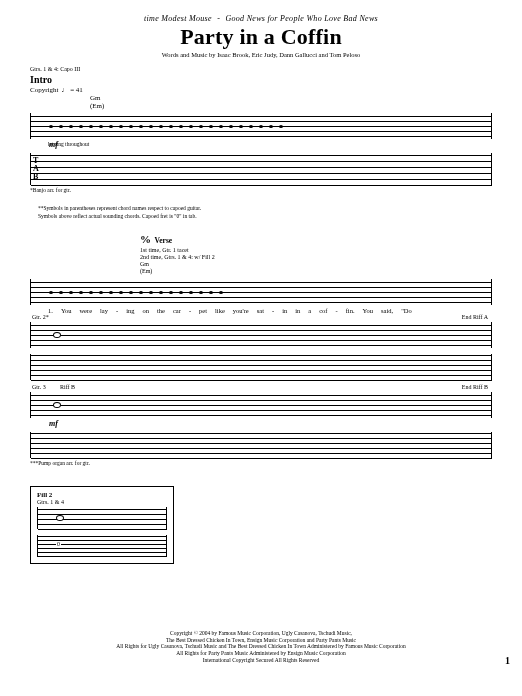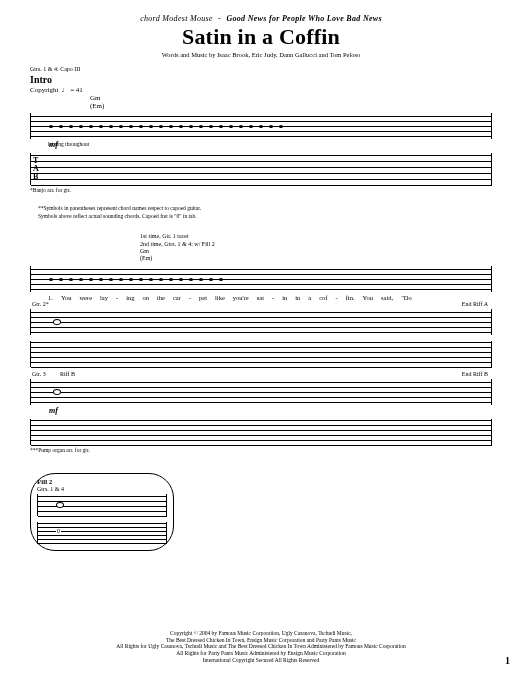--- a/index.html
+++ b/index.html
@@ -22,21 +22,21 @@
     text-align: center;
     margin-bottom: 8px;
   }
   .album-line {
     font-size: 8px;
     font-style: italic;
     letter-spacing: 0.3px;
   }
   .album-line .artist { }
   .album-line .dash { font-style: normal; margin: 0 3px; }
-  .album-line .album { font-weight: bold; font-style: italic; }
+  .album-line .album { font-weight: normal; font-style: italic; }
   .title {
     font-size: 22px;
     font-weight: bold;
     margin: 1px 0 1px 0;
     letter-spacing: 0.2px;
   }
   .credits {
     font-size: 6.5px;
   }
   .capo-note {
@@ -170,21 +170,20 @@
     position: absolute;
     left: 2px;
     top: -8px;
   }
   .small-system {
     margin-top: 8px;
   }
   .end-block {
     margin-top: 20px;
     width: 130px;
-    border-radius: 25px;
   }
   .end-block .chord-top {
     font-size: 7px;
     margin-left: 30px;
   }
   .footer {
     position: absolute;
     bottom: 8px;
     left: 30px;
     right: 30px;
@@ -213,26 +212,26 @@
     background:#fff;
   }
 </style>
 </head>
 <body>
 
 <div class="page">
 
   <div class="header">
     <div class="album-line">
-      <span>chord</span>
+      <span>time</span>
       <span class="artist">Modest Mouse</span>
       <span class="dash">-</span>
       <span class="album">Good News for People Who Love Bad News</span>
     </div>
-    <div class="title">Satin in a Coffin</div>
+    <div class="title">Party in a Coffin</div>
     <div class="credits">Words and Music by Isaac Brook, Eric Judy, Dann Gallucci and Tom Peloso</div>
   </div>
 
   <div>
     <div class="capo-note">Gtrs. 1 &amp; 4: Capo III</div>
     <div class="section-label">Intro</div>
     <div class="tempo-row">
       <span>Copyright</span>
       <span>♩ = 41</span>
     </div>
@@ -294,20 +293,24 @@
         </div>
       </div>
       <div class="tiny-note">*Banjo arr. for gtr.</div>
       <div class="tiny-note-indent">**Symbols in parentheses represent chord names respect to capoed guitar.</div>
       <div class="tiny-note" style="margin-left:8px">Symbols above reflect actual sounding chords. Capoed fret is "0" in tab.</div>
     </div>
   </div>
 
   <div class="verse-block">
     <div class="verse-header">
+      <div>
+        <span class="segno">%</span>
+        <span class="verse-title">Verse</span>
+      </div>
       <div>1st time, Gtr. 1 tacet</div>
       <div>2nd time, Gtrs. 1 &amp; 4: w/ Fill 2</div>
       <div>Gm</div>
       <div>(Em)</div>
     </div>
 
     <div class="staff-wrap">
       <div class="staff" style="margin-top:4px">
         <div class="line" style="top:3px"></div>
         <div class="line" style="top:8px"></div>

